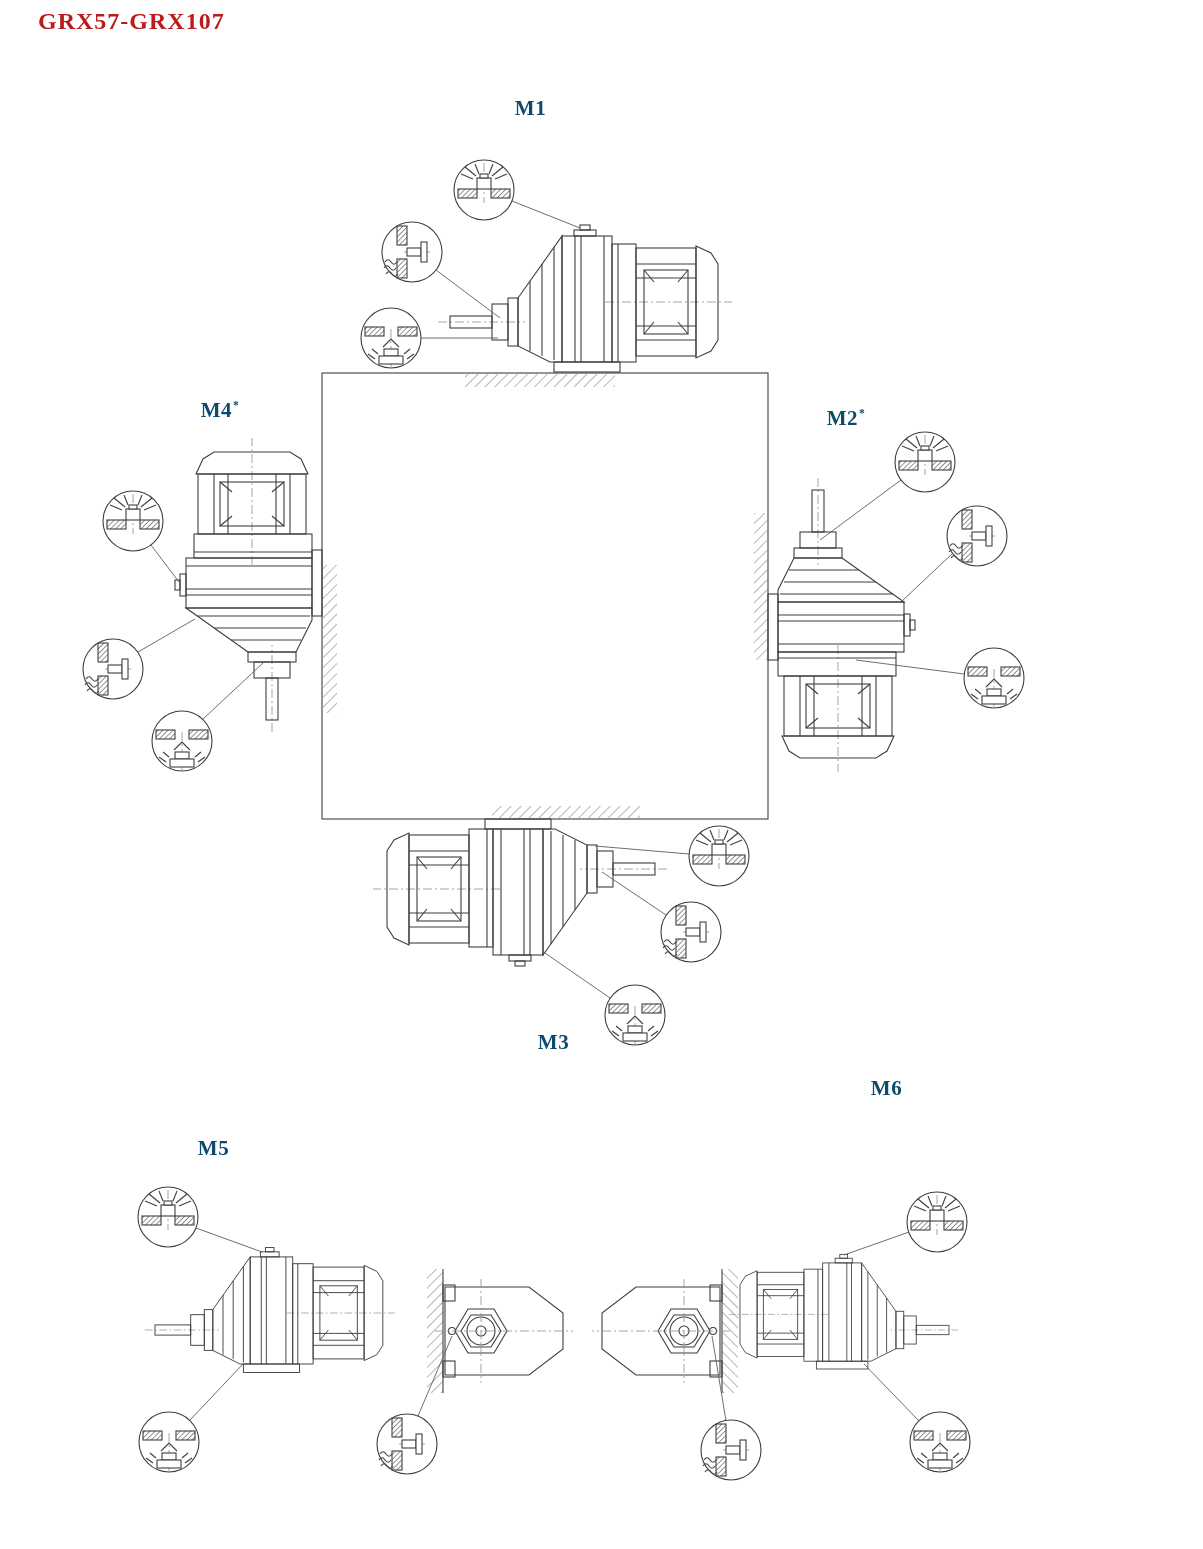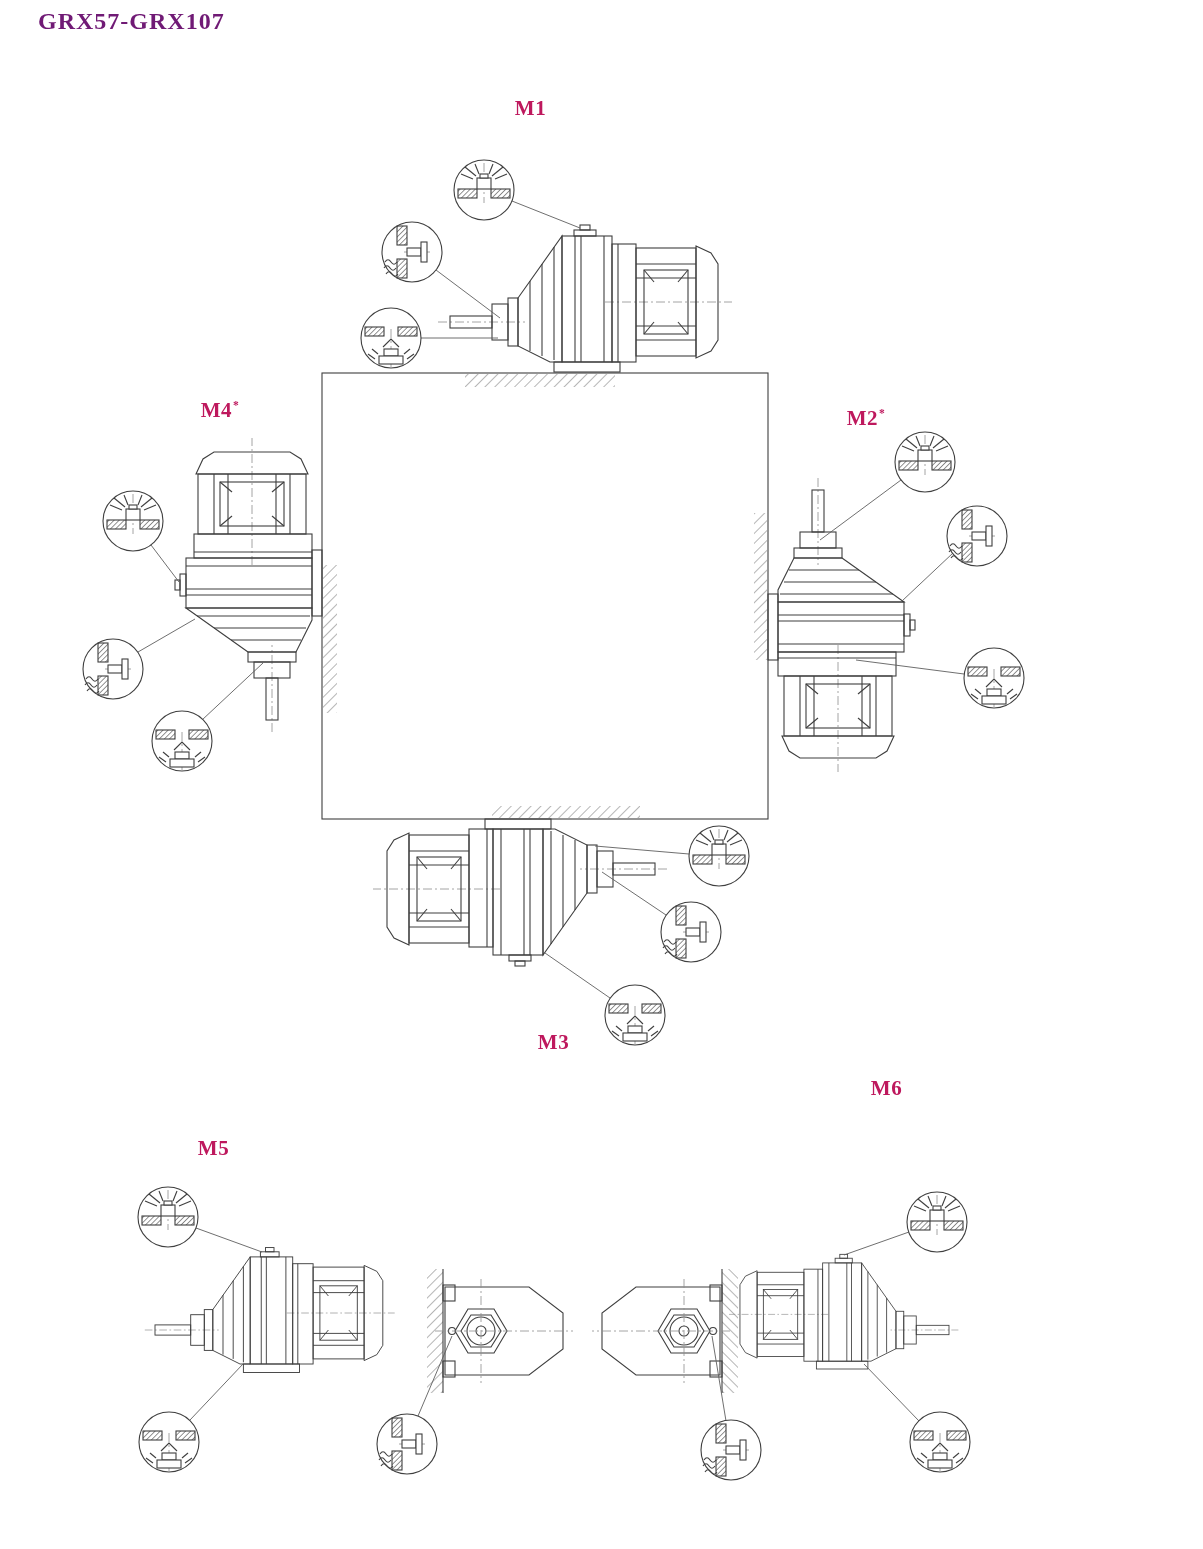--- a/index.html
+++ b/index.html
@@ -2,42 +2,42 @@
 <html><head>
 <meta charset="utf-8">
 <style>
   html,body { margin:0; padding:0; background:#ffffff; }
   #page {
     position:relative; width:1203px; height:1549px; background:#ffffff;
     font-family:"Liberation Serif", serif; overflow:hidden;
   }
   #title {
     position:absolute; left:38px; top:8px;
-    font-weight:700; font-size:24px; letter-spacing:1px; color:#701a75;
+    font-weight:700; font-size:24px; letter-spacing:1px; color:#b91c1c;
   }
   .pos-label {
     position:absolute; transform:translateX(-50%);
-    font-weight:700; font-size:21px; color:#be185d; letter-spacing:0.5px;
+    font-weight:700; font-size:21px; color:#0c4a6e; letter-spacing:0.5px;
     white-space:nowrap;
   }
   .pos-label sup { font-size:55%; vertical-align:super; margin-left:1px; }
   svg { position:absolute; left:0; top:0; }
   .ln { stroke:#3f3f3f; fill:none; stroke-width:1.1; stroke-linejoin:miter; }
   .cl { stroke:#8d8d8d; fill:none; stroke-width:0.8; stroke-dasharray:9 3 2 3; }
   .leader { stroke:#5f5f5f; stroke-width:0.9; fill:none; }
 </style>
 </head>
 <body>
 
 <div id="page">
 
   <div id="title">GRX57-GRX107</div>
 
   <div class="pos-label" style="left:531px; top:96px;"><span>M1</span><sup></sup></div>
-  <div class="pos-label" style="left:846px; top:406px;margin-left:20px;"><span>M2</span><sup>*</sup></div>
+  <div class="pos-label" style="left:846px; top:406px;"><span>M2</span><sup>*</sup></div>
   <div class="pos-label" style="left:554px; top:1030px;"><span>M3</span><sup></sup></div>
   <div class="pos-label" style="left:220px; top:398px;"><span>M4</span><sup>*</sup></div>
   <div class="pos-label" style="left:214px; top:1136px;"><span>M5</span><sup></sup></div>
   <div class="pos-label" style="left:887px; top:1076px;"><span>M6</span><sup></sup></div>
 
   <svg width="1203" height="1549" viewBox="0 0 1203 1549">
     <defs>
       <pattern id="hatchBand" patternUnits="userSpaceOnUse" width="7" height="7" patternTransform="rotate(45)">
         <line x1="0" y1="0" x2="0" y2="7" stroke="#6e6e6e" stroke-width="1"></line>
       </pattern>

